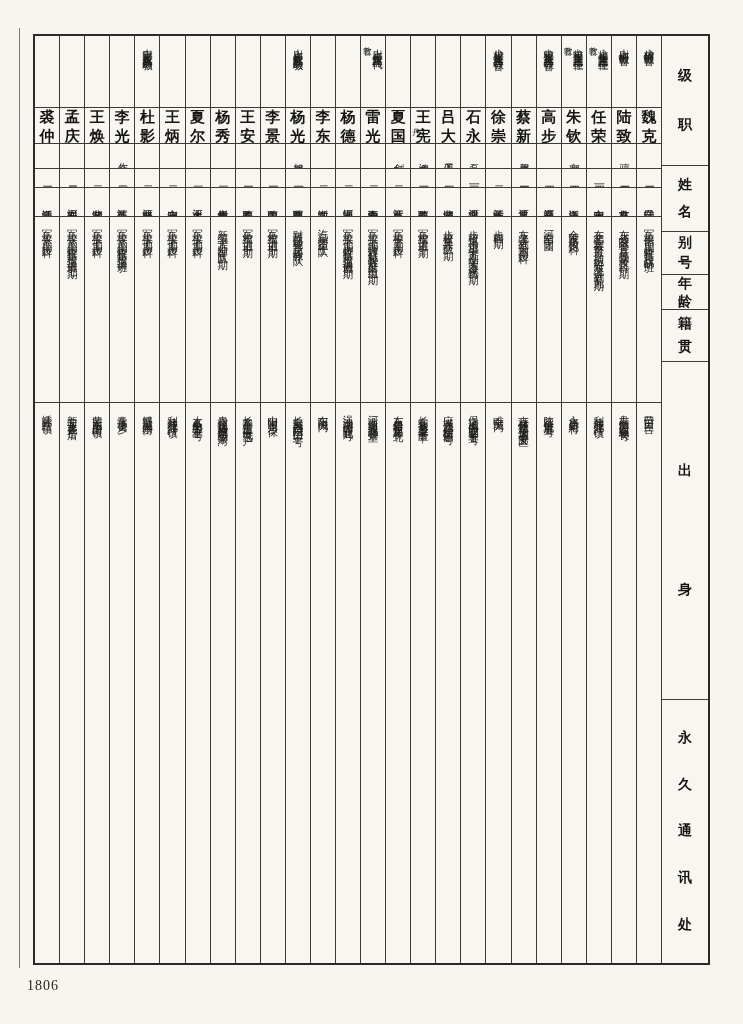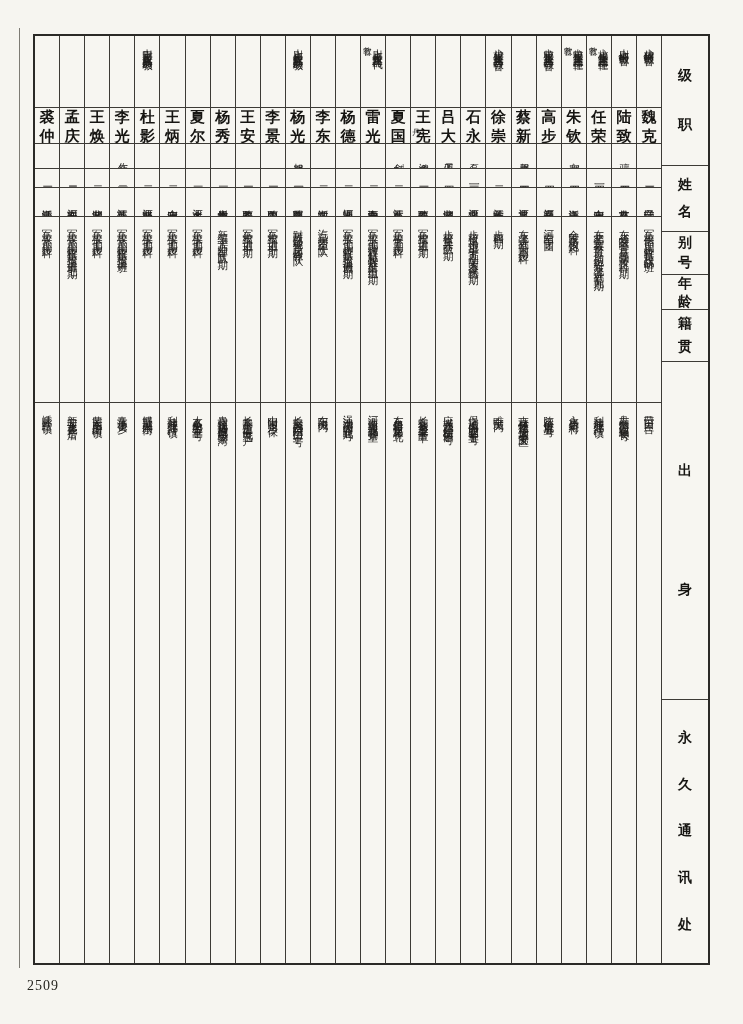--- a/index.html
+++ b/index.html
@@ -786,14 +786,14 @@
         </div>
       <div class="cell origin-cell">
           <span class="vtext origin-text fill">军校十八期步科</span>
         </div>
       <div class="cell address-cell">
           <span class="vtext address-text fill">嵊县崇仁镇</span>
         </div>
     </div>
     </div>
 
-  <div class="page-number">2509</div>
+  <div class="page-number">1806</div>
 </div>
 
 </body></html>

